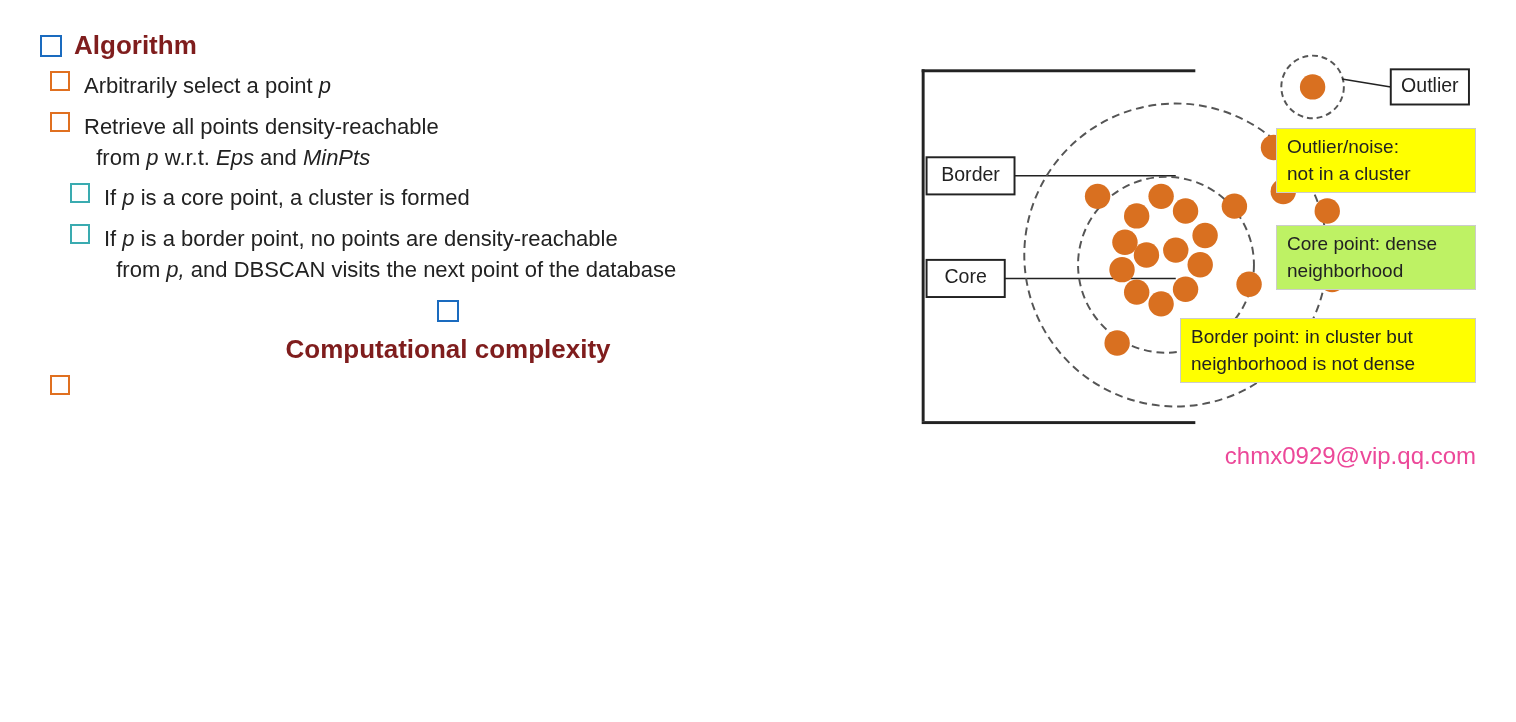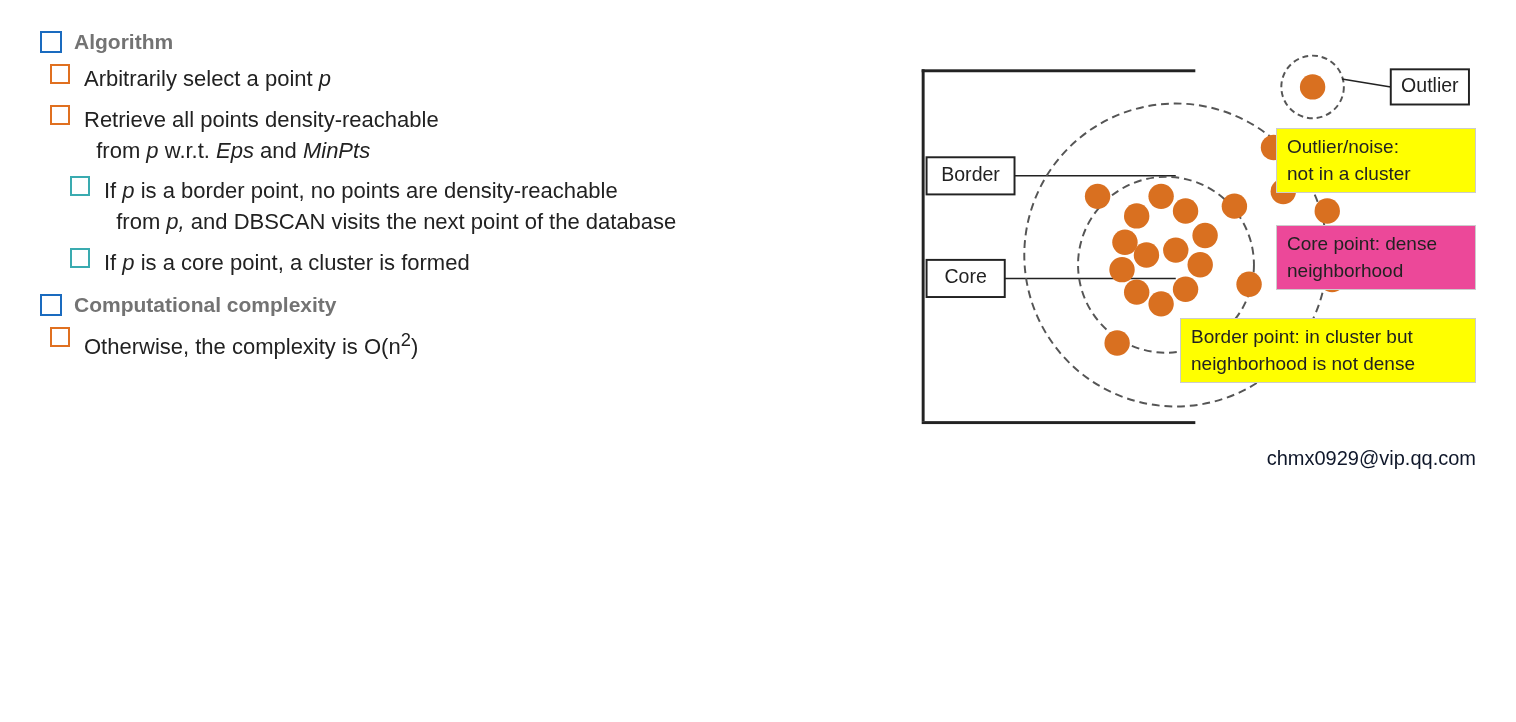--- a/index.html
+++ b/index.html
@@ -60,23 +60,23 @@
     .checkbox-teal {
       width: 20px;
       height: 20px;
       border: 2px solid #3aabb0;
       background: #fff;
       flex-shrink: 0;
       display: inline-block;
     }
 
     .section-title {
-      font-size: 21px;
+      font-size: 26px;
       font-weight: bold;
-      color: #737373;
+      color: #7f1d1d;
     }
 
     .list-item {
       display: flex;
       align-items: flex-start;
       gap: 14px;
       margin-bottom: 10px;
       padding-left: 10px;
     }
 
@@ -93,22 +93,22 @@
       display: flex;
       align-items: flex-start;
       gap: 14px;
       margin-bottom: 10px;
     }
 
     .watermark {
       position: absolute;
       bottom: 0;
       right: 0;
-      font-size: 20px;
-      color: #0f172a;
+      font-size: 24px;
+      color: #ec4899;
       font-family: Arial, sans-serif;
     }
 
     
     .diagram-container {
       position: relative;
       width: 620px;
       height: 430px;
     }
 
@@ -128,21 +128,21 @@
       padding: 5px 10px;
       font-size: 19px;
       line-height: 1.4;
       width: 200px;
     }
 
     .label-core-point {
       position: absolute;
       top: 185px;
       right: 0px;
-      background: #ec4899;
+      background: #bef264;
       border: 1px solid #ccc;
       padding: 5px 10px;
       font-size: 19px;
       line-height: 1.4;
       width: 200px;
     }
 
     .label-border-point {
       position: absolute;
       top: 278px;
@@ -172,39 +172,38 @@
     </div>
 
     <div class="list-item">
       <span class="checkbox-orange"></span>
       <span class="list-item-text">Retrieve all points density-reachable<br>&nbsp;&nbsp;from <em>p</em> w.r.t. <em>Eps</em> and <em>MinPts</em></span>
     </div>
 
     <div class="sub-list">
       <div class="sub-item">
         <span class="checkbox-teal"></span>
-        <span class="list-item-text">If <em>p</em> is a border point, no points are density-reachable<br>&nbsp;&nbsp;from <em>p,</em> and DBSCAN visits the next point of the database</span>
+        <span class="list-item-text">If <em>p</em> is a core point, a cluster is formed</span>
       </div>
 
       <div class="sub-item">
         <span class="checkbox-teal"></span>
-        <span class="list-item-text">If <em>p</em> is a core point, a cluster is formed</span>
-      </div>
-    </div>
-
-
-    <div class="section-header" style="margin-top:14px;">
+        <span class="list-item-text">If <em>p</em> is a border point, no points are density-reachable<br>&nbsp;&nbsp;from <em>p,</em> and DBSCAN visits the next point of the database</span>
+      </div>
+    </div>
+
+
+    <div class="section-header" style="margin-top:14px;flex-direction:column;">
       <span class="checkbox-blue"></span>
       <span class="section-title">Computational complexity</span>
     </div>
 
 
     <div class="list-item">
       <span class="checkbox-orange"></span>
-      <span class="list-item-text">Otherwise, the complexity is O(n<sup>2</sup>)</span>
     </div>
   </div>
 
   <div class="right-panel">
     <div class="diagram-container">
       <svg class="diagram" viewBox="0 0 620 440">
 
         <rect x="60" y="30" width="3" height="360" fill="#222"></rect>
         <rect x="60" y="30" width="280" height="3" fill="#222"></rect>
         <rect x="60" y="390" width="280" height="3" fill="#222"></rect>

